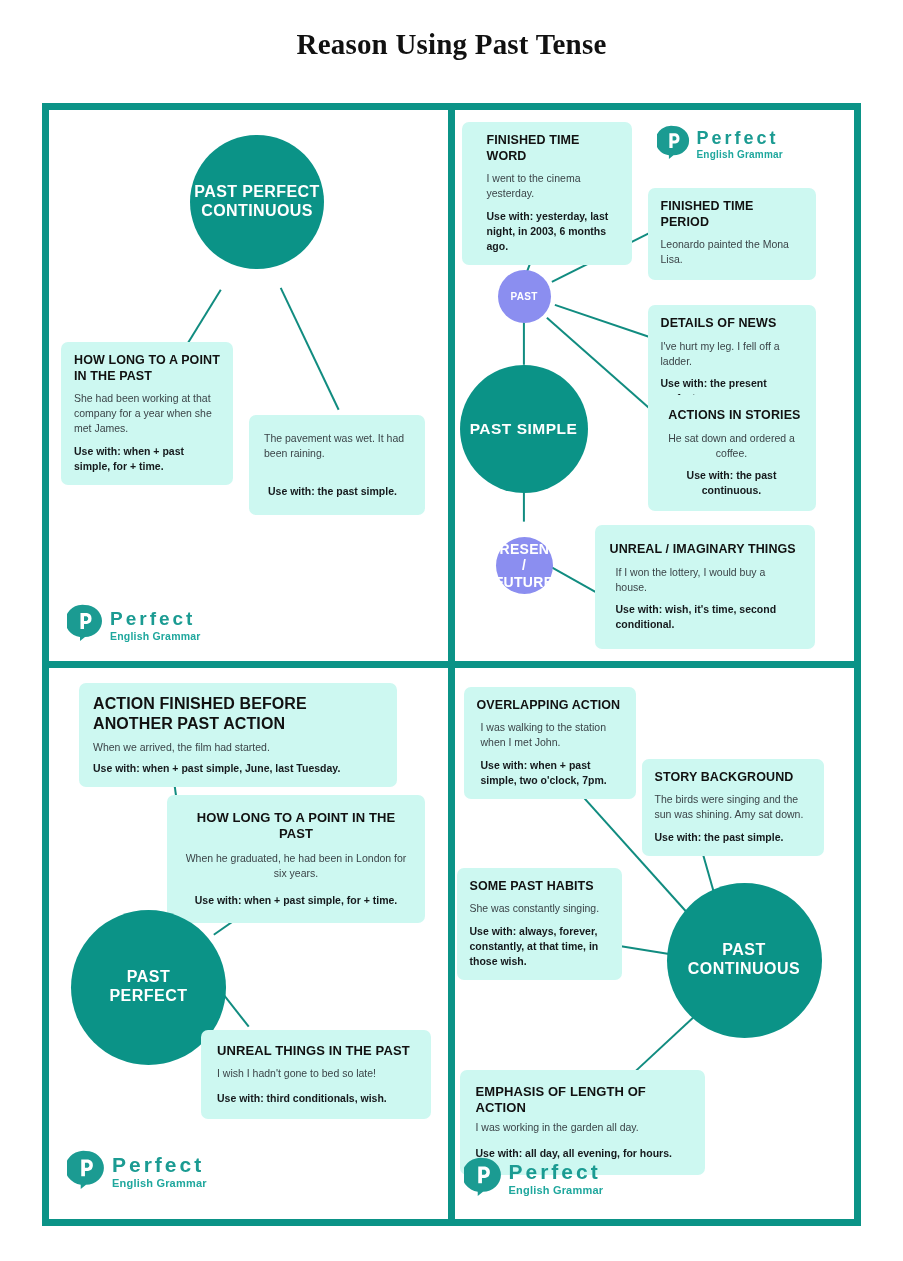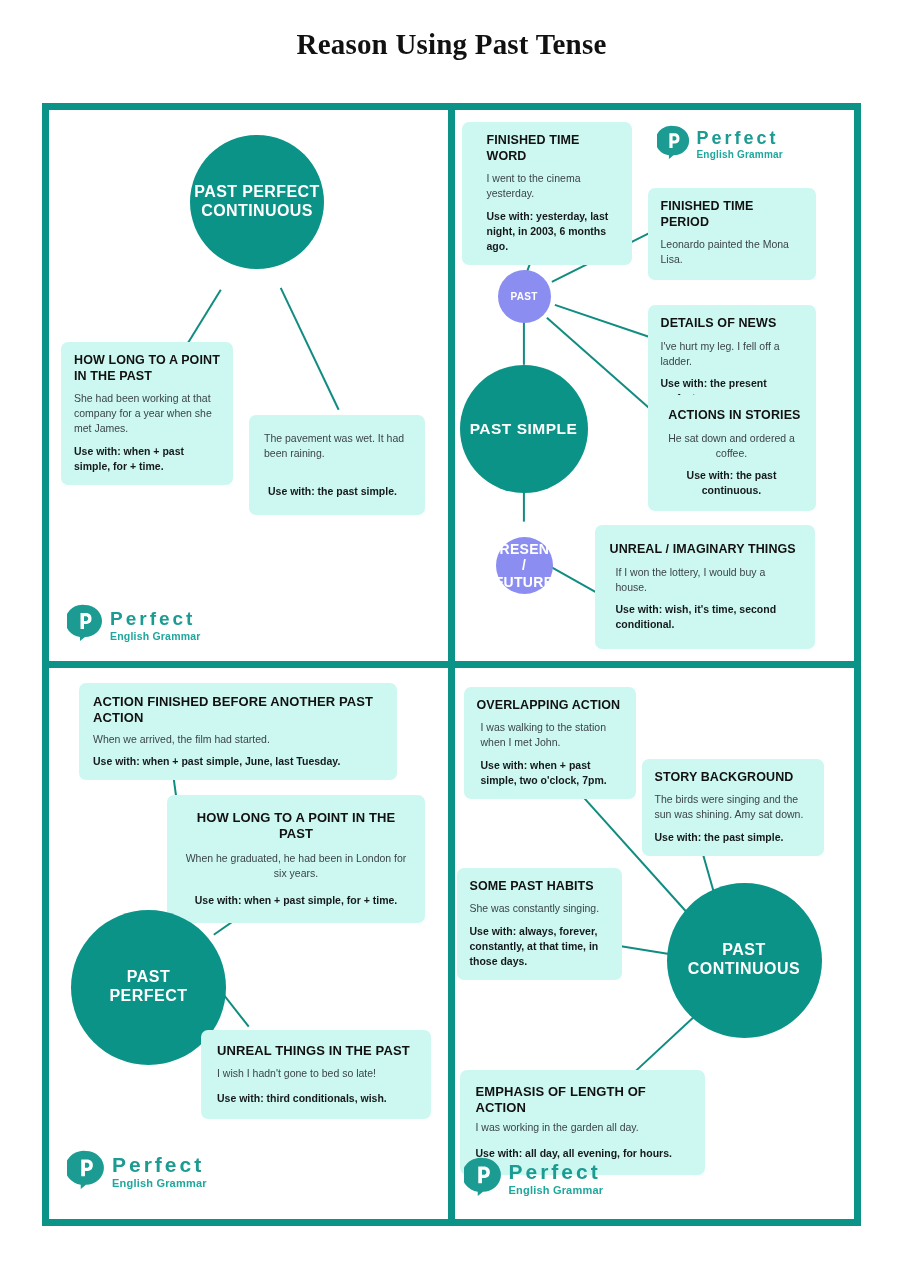--- a/index.html
+++ b/index.html
@@ -269,21 +269,21 @@
 
   <div class="quad" id="quad-bl">
     <div class="qinner">
       <svg class="lines" viewBox="0 0 403 555" preserveAspectRatio="none">
         <line x1="144" y1="255" x2="123" y2="100"></line>
         <line x1="165" y1="270" x2="228" y2="226"></line>
         <line x1="163" y1="315" x2="200" y2="362"></line>
       </svg>
 
       <div class="box" style="left:30px; top:18px; width:318px; padding:11px 14px;">
-        <div class="btitle" style="font-size:13px; margin-bottom:6px;">ACTION FINISHED BEFORE ANOTHER PAST ACTION</div>
+        <div class="btitle" style="font-size:16px; margin-bottom:6px;">ACTION FINISHED BEFORE ANOTHER PAST ACTION</div>
         <div class="bexample" style="margin-bottom:7px;">When we arrived, the film had started.</div>
         <div class="buse">Use with: when + past simple, June, last Tuesday.</div>
       </div>
 
       <div class="box" style="left:118px; top:130px; width:258px; padding:15px 16px;">
         <div class="btitle" style="font-size:13px; text-align:center; margin-bottom:9px;">HOW LONG TO A POINT IN THE PAST</div>
         <div class="bexample" style="text-align:center; margin-bottom:12px;">When he graduated, he had been in London for six years.</div>
         <div class="buse" style="text-align:center;">Use with: when + past simple, for + time.</div>
       </div>
 
@@ -332,21 +332,21 @@
 
       <div class="box" style="left:190px; top:94px; width:182px;">
         <div class="btitle">STORY BACKGROUND</div>
         <div class="bexample">The birds were singing and the sun was shining. Amy sat down.</div>
         <div class="buse">Use with: the past simple.</div>
       </div>
 
       <div class="box" style="left:5px; top:203px; width:165px;">
         <div class="btitle">SOME PAST HABITS</div>
         <div class="bexample">She was constantly singing.</div>
-        <div class="buse">Use with: always, forever, constantly, at that time, in those days.</div>
+        <div class="buse">Use with: always, forever, constantly, at that time, in those wish.</div>
       </div>
 
       <div class="circle circle-teal" style="left:215px; top:218px; width:155px; height:155px; font-size:16px; letter-spacing:0.5px;">
         <span>
           <span>PAST</span><br>
           <span>CONTINUOUS</span>
         </span>
       </div>
 
       <div class="box" style="left:8px; top:405px; width:245px; padding:14px 16px;">

